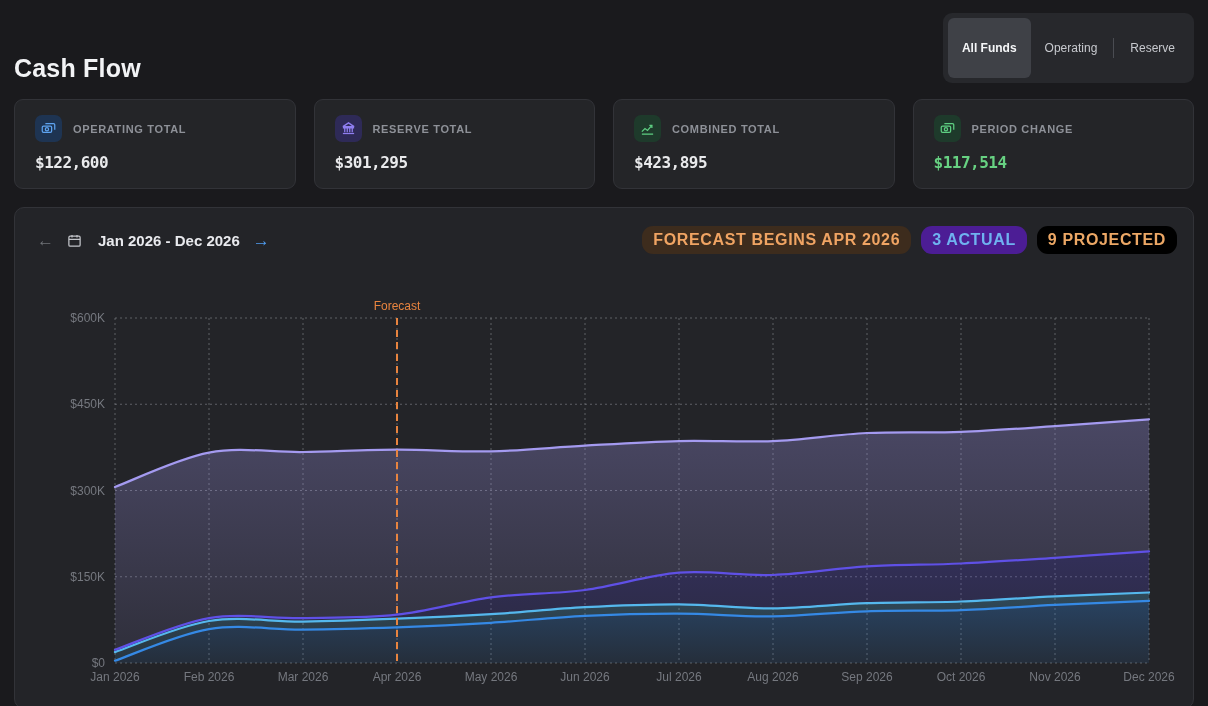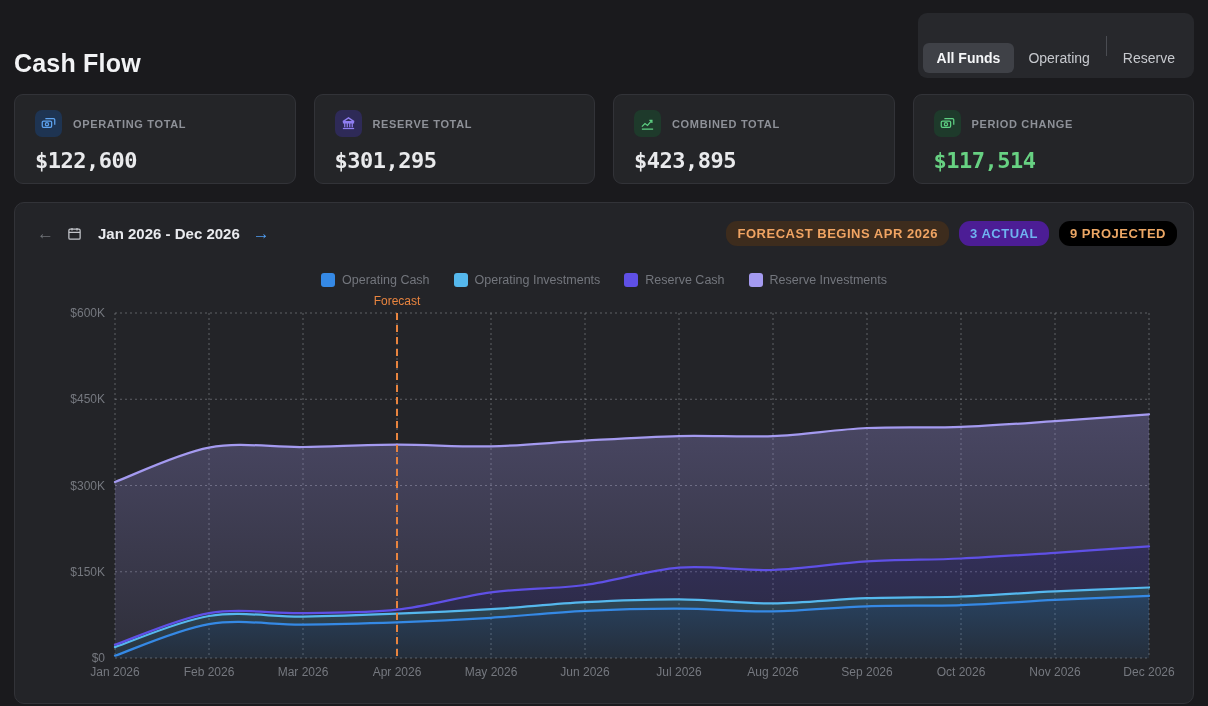--- a/index.html
+++ b/index.html
@@ -8,44 +8,44 @@
     background: var(--page-bg);
     font-family: "Liberation Sans", sans-serif;
     padding: 12px 14px;
     color: var(--value);
   }
   
   .top-row { display:flex; justify-content:space-between; align-items:flex-end; margin-bottom:16px; }
   .page-title { font-size:25px; font-weight:700; color:var(--title); letter-spacing:.2px; }
   .page-subtitle { font-size:13.5px; color:var(--subtitle); margin-top:7px; }
   .tab-bar { display:flex; align-items:center; background:#27282c; border-radius:9px; padding:5px; margin-top:1px; }
-  .tab { border:none; background:transparent; color:#c7c9ce; font-size:14px; padding:7px 14px; border-radius:6px; cursor:pointer; font-family:inherit;margin-top:25px; }
+  .tab { border:none; background:transparent; color:#c7c9ce; font-size:12px; padding:23px 14px; border-radius:6px; cursor:pointer; font-family:inherit; }
   .tab.active { background:#3f4147; color:#f5f6f8; font-weight:600; }
   .tab-divider { width:1px; height:20px; background:#4a4c52; margin:0 2px; }
   
   .cards { display:grid; grid-template-columns:repeat(4,1fr); gap:18px; margin-bottom:18px; }
   .card { background:var(--card-bg); border:1px solid var(--border); border-radius:9px; padding:15px 20px 18px 20px; height:90px; }
   .card-top { display:flex; align-items:center; gap:11px; }
   .icon-box { width:27px; height:27px; border-radius:7px; display:flex; align-items:center; justify-content:center; flex:0 0 auto; }
   .icon-box.blue   { background:#1e3452; color:#5ea3f0; }
   .icon-box.purple { background:#2e2a57; color:#8f7ef0; }
   .icon-box.green  { background:#1e3a2b; color:#5ecf82; }
   .card-label { font-size:11px; font-weight:700; letter-spacing:.06em; color:#8e9198; }
-  .card-value { margin-top:11px; font-family:"DejaVu Sans Mono", monospace; font-size:22px; font-weight:700; color:var(--value); letter-spacing:-.5px; }
+  .card-value { margin-top:11px; font-family:"DejaVu Sans Mono", monospace; font-size:16px; font-weight:700; color:var(--value); letter-spacing:-.5px; }
   .card-value.green { color:var(--green); }
   
   .chart-panel { position:relative; background:var(--panel-bg); border:1px solid var(--border); border-radius:10px; height:502px; }
   .chart-head { position:absolute; top:18px; left:20px; right:16px; display:flex; justify-content:space-between; align-items:center; }
   .date-nav { display:flex; align-items:center; gap:11px; }
   .nav-arrow { background:none; border:none; font-size:17px; cursor:pointer; font-family:inherit; line-height:1; padding:2px; }
   .nav-arrow.prev { color:#6f7277; }
   .nav-arrow.next { color:#4f9cf0; }
   .date-range { font-size:15px; font-weight:700; color:#e9eaee; display:flex; align-items:center; gap:16px; }
   .badges { display:flex; gap:10px; }
-  .badge { font-size:13px; font-weight:700; letter-spacing:.04em; padding:5px 11px; border-radius:11px; white-space:nowrap; }
+  .badge { font-size:16px; font-weight:700; letter-spacing:.04em; padding:5px 11px; border-radius:11px; white-space:nowrap; }
   .badge-forecast  { background:#3d2c1d; color:#f0a463; }
   .badge-actual    { background:#4c1d95; color:#6fb2f0; }
   .badge-projected { background:#000000; color:#eca765; }
   .legend { position:absolute; top:70px; left:0; right:0; display:flex; justify-content:center; gap:24px; }
   .legend-item { display:flex; align-items:center; gap:7px; }
   .legend-swatch { width:14px; height:14px; border-radius:3px; }
   .legend-label { font-size:12.5px; color:#73767d; }
   svg.chart { position:absolute; left:0; top:0; width:1180px; height:502px; display:block; }
 </style>
 </head>
@@ -207,31 +207,13 @@
       </span>
       <button class="nav-arrow next">→</button>
     </div>
     <div class="badges">
       <span class="badge badge-forecast">FORECAST BEGINS APR 2026</span>
       <span class="badge badge-actual">3 ACTUAL</span>
       <span class="badge badge-projected">9 PROJECTED</span>
     </div>
   </div>
 
-  <div class="legend">
-    <span class="legend-item">
-      <span class="legend-swatch" style="background: rgb(53, 137, 229);"></span>
-      <span class="legend-label">Operating Cash</span>
-    </span>
-    <span class="legend-item">
-      <span class="legend-swatch" style="background: rgb(85, 184, 237);"></span>
-      <span class="legend-label">Operating Investments</span>
-    </span>
-    <span class="legend-item">
-      <span class="legend-swatch" style="background: rgb(95, 80, 230);"></span>
-      <span class="legend-label">Reserve Cash</span>
-    </span>
-    <span class="legend-item">
-      <span class="legend-swatch" style="background: rgb(164, 154, 240);"></span>
-      <span class="legend-label">Reserve Investments</span>
-    </span>
-  </div>
 </div>
 
 </body></html>

